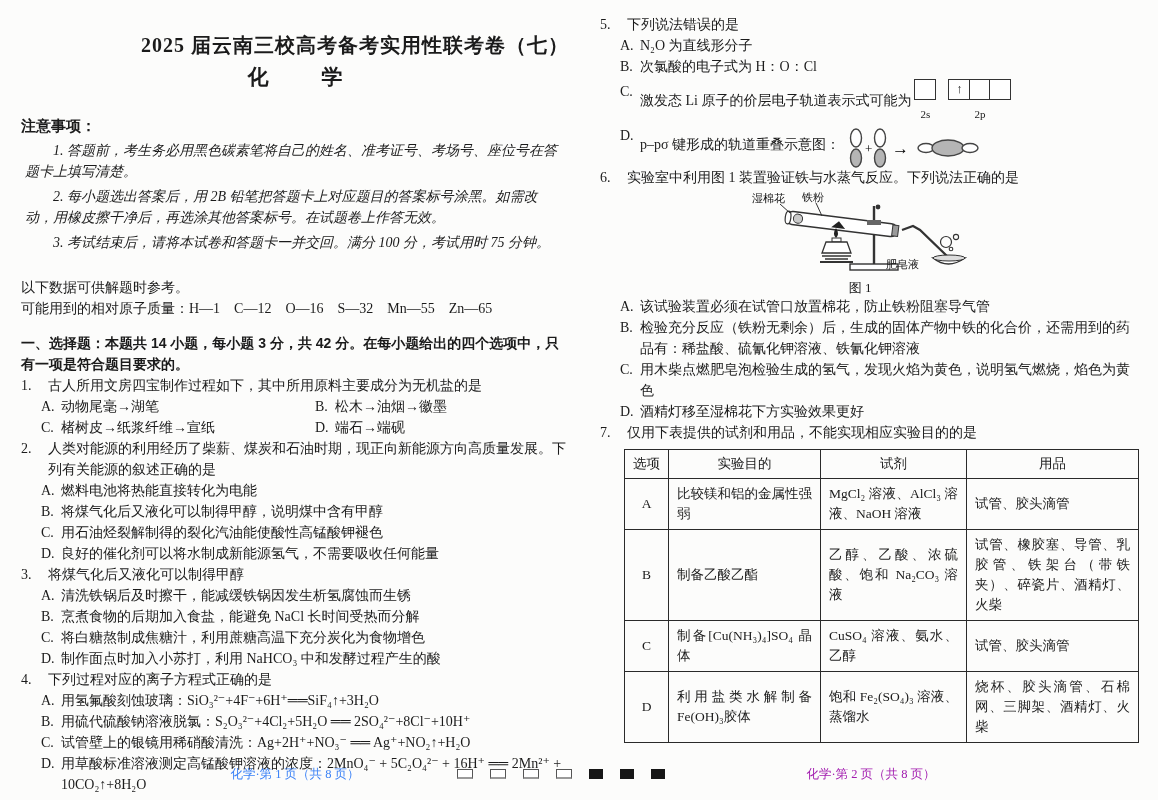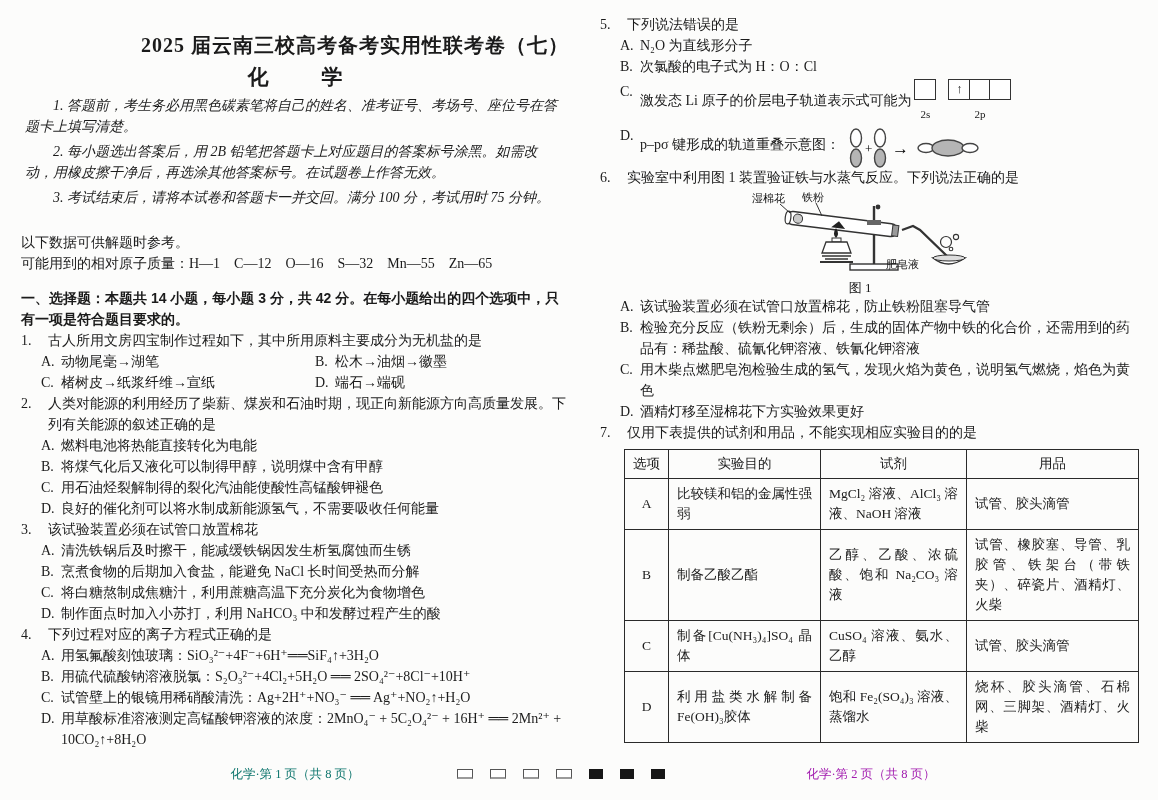--- a/index.html
+++ b/index.html
@@ -42,34 +42,35 @@
   .apparatus{width:220px;margin:2px 0 0 150px;text-align:center;}
   .fig-cap{font-size:13px;line-height:16px;margin-top:0;}
   .svglab{font-size:11px;fill:#111;}
 
   .qtable{border-collapse:collapse;margin:6px 0 0 24px;font-size:13.5px;line-height:20px;}
   .qtable th,.qtable td{border:1.4px solid #2a2a2a;padding:5px 8px;vertical-align:middle;}
   .qtable th{font-weight:normal;text-align:center;padding:4px 6px;}
   .qtable td.c{text-align:center;}
   .qtable td.j{text-align:justify;text-justify:inter-ideograph;}
 
-  .footer-l{position:absolute;left:21px;top:764px;width:548px;text-align:center;font-size:12.5px;color:#0f766e;}
+  .footer-l{position:absolute;left:21px;top:764px;width:548px;text-align:center;font-size:12.5px;color:#3b82f6;}
   .footer-r{position:absolute;left:600px;top:764px;width:542px;text-align:center;font-size:12.5px;color:#a21caf;}
   .marks{position:absolute;left:457px;top:769px;white-space:nowrap;}
   .mark{display:inline-block;width:14px;height:7px;margin-right:17px;vertical-align:top;}
   .mark.outline{border:1px solid #555;border-bottom:2px solid #9a9a9a;background:#fff;}
   .mark.filled{height:10px;background:#161616;border:0;}
 </style>
 </head>
 <body>
 
 <div class="col col-l">
   <h1 class="title">2025 届云南三校高考备考实用性联考卷（七）</h1>
   <h2 class="subject">化　学</h2>
 
+  <p class="notice-head">注意事项：</p>
   <p class="notice-item">1. 答题前，考生务必用黑色碳素笔将自己的姓名、准考证号、考场号、座位号在答题卡上填写清楚。</p>
   <p class="notice-item">2. 每小题选出答案后，用 2B 铅笔把答题卡上对应题目的答案标号涂黑。如需改动，用橡皮擦干净后，再选涂其他答案标号。在试题卷上作答无效。</p>
   <p class="notice-item">3. 考试结束后，请将本试卷和答题卡一并交回。满分 100 分，考试用时 75 分钟。</p>
 
   <div class="ref">
     <p>以下数据可供解题时参考。</p>
     <p>可能用到的相对原子质量：H—1　C—12　O—16　S—32　Mn—55　Zn—65</p>
   </div>
 
   <p class="sec-head">一、选择题：本题共 14 小题，每小题 3 分，共 42 分。在每小题给出的四个选项中，只有一项是符合题目要求的。</p>
@@ -83,21 +84,21 @@
     <p class="opt"><span class="lab">C.</span><span class="txt">楮树皮→纸浆纤维→宣纸</span></p>
     <p class="opt"><span class="lab">D.</span><span class="txt">端石→端砚</span></p>
   </div>
 
   <p class="stem"><span class="qnum">2.</span><span>人类对能源的利用经历了柴薪、煤炭和石油时期，现正向新能源方向高质量发展。下列有关能源的叙述正确的是</span></p>
   <p class="opt"><span class="lab">A.</span><span class="txt">燃料电池将热能直接转化为电能</span></p>
   <p class="opt"><span class="lab">B.</span><span class="txt">将煤气化后又液化可以制得甲醇，说明煤中含有甲醇</span></p>
   <p class="opt"><span class="lab">C.</span><span class="txt">用石油烃裂解制得的裂化汽油能使酸性高锰酸钾褪色</span></p>
   <p class="opt"><span class="lab">D.</span><span class="txt">良好的催化剂可以将水制成新能源氢气，不需要吸收任何能量</span></p>
 
-  <p class="stem"><span class="qnum">3.</span><span>该试验装置必须在试管口放置棉花</span></p>
+  <p class="stem"><span class="qnum">3.</span><span>将煤气化后又液化可以制得甲醇</span></p>
   <p class="opt"><span class="lab">A.</span><span class="txt">清洗铁锅后及时擦干，能减缓铁锅因发生析氢腐蚀而生锈</span></p>
   <p class="opt"><span class="lab">B.</span><span class="txt">烹煮食物的后期加入食盐，能避免 NaCl 长时间受热而分解</span></p>
   <p class="opt"><span class="lab">C.</span><span class="txt">将白糖熬制成焦糖汁，利用蔗糖高温下充分炭化为食物增色</span></p>
   <p class="opt"><span class="lab">D.</span><span class="txt">制作面点时加入小苏打，利用 NaHCO₃ 中和发酵过程产生的酸</span></p>
 
   <p class="stem"><span class="qnum">4.</span><span>下列过程对应的离子方程式正确的是</span></p>
   <p class="opt"><span class="lab">A.</span><span class="txt">用氢氟酸刻蚀玻璃：SiO₃²⁻+4F⁻+6H⁺══SiF₄↑+3H₂O</span></p>
   <p class="opt"><span class="lab">B.</span><span class="txt">用硫代硫酸钠溶液脱氯：S₂O₃²⁻+4Cl₂+5H₂O ══ 2SO₄²⁻+8Cl⁻+10H⁺</span></p>
   <p class="opt"><span class="lab">C.</span><span class="txt">试管壁上的银镜用稀硝酸清洗：Ag+2H⁺+NO₃⁻ ══ Ag⁺+NO₂↑+H₂O</span></p>
   <p class="opt"><span class="lab">D.</span><span class="txt">用草酸标准溶液测定高锰酸钾溶液的浓度：2MnO₄⁻ + 5C₂O₄²⁻ + 16H⁺ ══ 2Mn²⁺ + 10CO₂↑+8H₂O</span></p>

